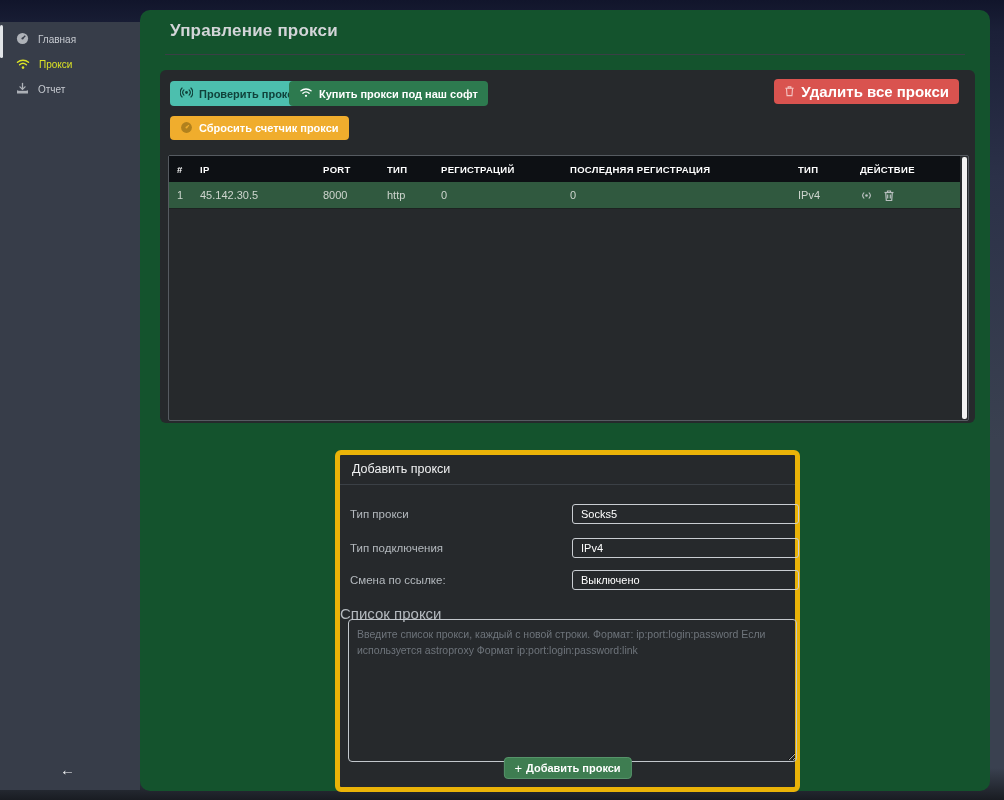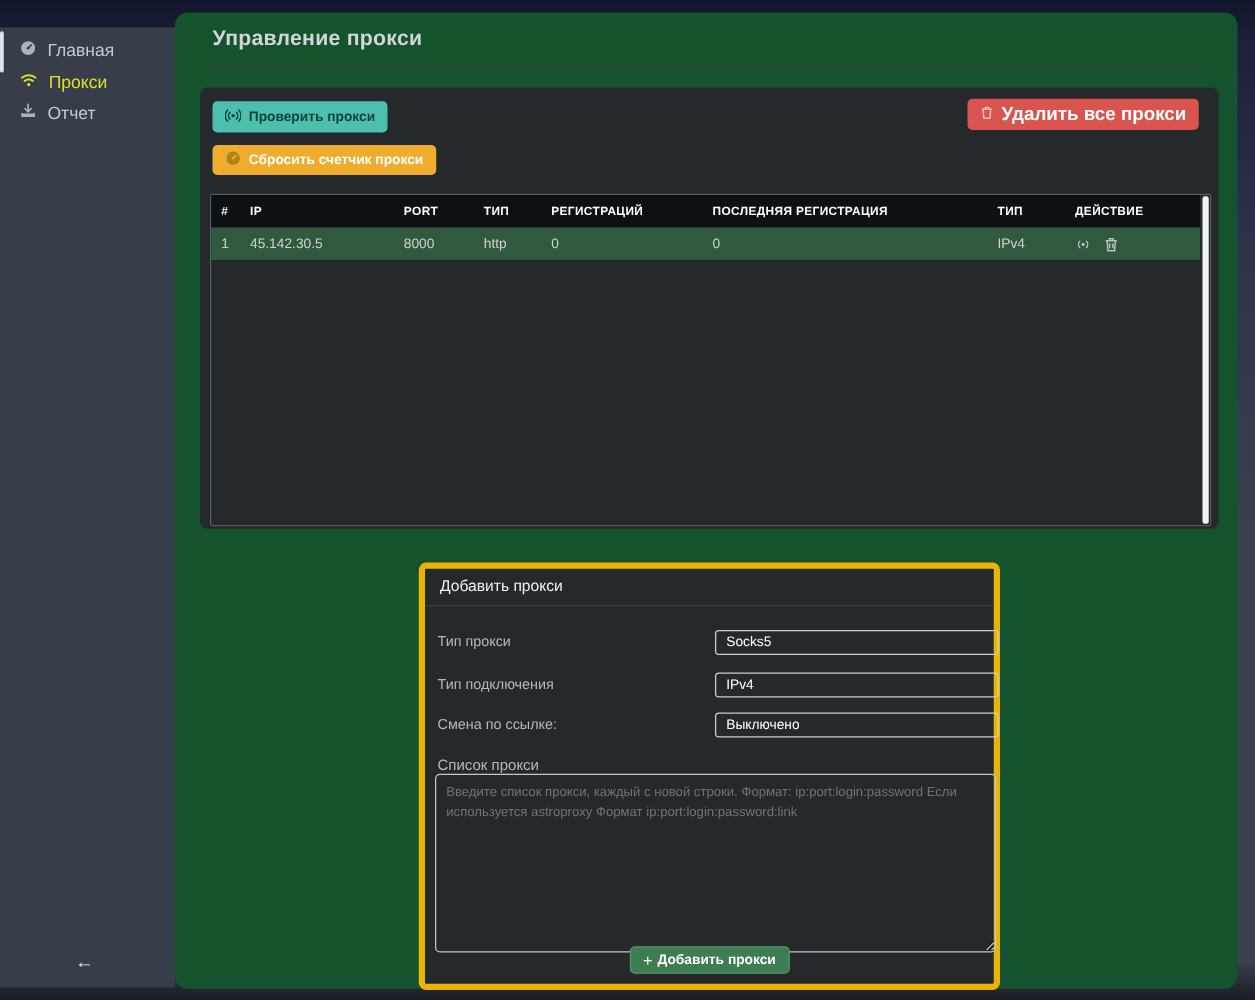--- a/index.html
+++ b/index.html
@@ -4,21 +4,21 @@
 <style>
   * { margin:0; padding:0; box-sizing:border-box; font-family:"Liberation Sans", sans-serif; }
   html,body { width:1004px; height:800px; overflow:hidden; }
   body {
     position:relative;
     background:linear-gradient(180deg,#11152b 0%,#1b2038 4%,#2b3148 22%,#3a4150 55%,#3a4150 96%,#191c22 100%);
   }
   
   .sidebar { position:absolute; left:0; top:22px; width:140px; height:768px; background:#373d49; }
   .edge-sliver { position:absolute; left:0; top:25px; width:3px; height:33px; background:#e2e5e8; border-radius:2px; z-index:5; }
-  .nav-item { display:flex; align-items:center; gap:9px; height:25px; padding-left:16px; color:#c6cad0; font-size:14px; cursor:pointer; }
+  .nav-item { display:flex; align-items:center; gap:9px; height:25px; padding-left:16px; color:#c6cad0; font-size:10px; cursor:pointer; }
   .nav-item:first-child { margin-top:5px; }
   .nav-item.active { color:#dbe226; }
   .nav-item svg { flex:0 0 auto; }
   .collapse-arrow { position:absolute; left:60px; bottom:12px; color:#f0f2f4; font-size:15px; font-weight:bold; cursor:pointer; }
   
   .main-card { position:absolute; left:140px; top:10px; width:850px; height:781px; background:#14532d; border-radius:10px; }
   .page-title { position:absolute; left:30px; top:11px; font-size:17px; color:#d3d5d8; letter-spacing:.2px; }
   .title-divider { position:absolute; left:25px; top:44px; width:800px; height:1px; background:#3a3f45; }
   
   .panel { position:absolute; left:20px; top:60px; width:815px; height:353px; background:#26292c; border-radius:6px; }
@@ -37,21 +37,21 @@
   .action-icon { color:#b9c0c0; cursor:pointer; display:inline-flex; }
   .v-scrollbar { position:absolute; right:1px; top:1px; width:5px; height:calc(100% - 2px); background:#f2f2f2; border-radius:2px; cursor:grab; }
   
   .form-card { position:absolute; left:195px; top:440px; width:465px; height:342px; background:#26292c; border:5px solid #eab308; border-radius:6px; }
   .form-header { height:30px; line-height:29px; padding-left:12px; border-bottom:1px solid #3b4046; color:#f0f1f2; font-size:12.5px; }
   .f-label { position:absolute; left:10px; color:#b4b9be; font-size:11.5px; }
   .f-select { position:absolute; left:232px; width:227px; height:20px; border:1px solid #c9cdd2; border-radius:3px; background:transparent; color:#fff; font-size:11px; line-height:18px; padding-left:8px; cursor:pointer; }
   .row1 .f-label{top:53px;}  .row1 .f-select{top:49px;}
   .row2 .f-label{top:87px;}  .row2 .f-select{top:83px;}
   .row3 .f-label{top:119px;text-align:center;} .row3 .f-select{top:115px;}
-  .list-label { position:absolute; left:10px; top:150px; color:#b4b9be; font-size:12px; }
+  .list-label { position:absolute; left:0; top:150px; color:#b4b9be; font-size:15px; }
   .proxy-textarea { position:absolute; left:8px; top:164px; width:449px; height:143px; background:transparent; border:1px solid #c2c7cc; border-radius:4px; color:#dfe2e5; font-size:10.5px; padding:6px 8px; resize:both; line-height:1.55; }
   .proxy-textarea::placeholder { color:#6e747b; }
   .btn-submit { position:absolute; left:50%; transform:translateX(-50%); bottom:8px; height:22px; background:#3e7d51; color:#fff; border:1px solid #56946a; font-size:11px; font-weight:bold; }
   .plus-glyph { font-size:13px; font-weight:normal; margin-right:-2px; }
 </style>
 </head>
 <body>
 
 <div class="edge-sliver"></div>
 
@@ -98,20 +98,30 @@
       <span>
         <svg width="13" height="13" viewBox="0 0 14 14" fill="none" stroke="#10423b" stroke-width="1.3" stroke-linecap="round">
             <circle cx="7" cy="7" r="1.5" fill="#10423b" stroke="none"></circle>
             <path d="M4.2 9.8a4 4 0 0 1 0-5.6"></path>
             <path d="M9.8 4.2a4 4 0 0 1 0 5.6"></path>
             <path d="M2.2 11.8a6.8 6.8 0 0 1 0-9.6"></path>
             <path d="M11.8 2.2a6.8 6.8 0 0 1 0 9.6"></path>
           </svg>
       </span>
       <span>Проверить прокси</span>
+    </button>
+    <button class="btn btn-buy">
+      <span>
+        <svg width="14" height="11" viewBox="0 0 14 12" fill="none" stroke="#fff" stroke-width="1.5" stroke-linecap="round">
+            <path d="M1.5 4.2a8.5 8.5 0 0 1 11 0"></path>
+            <path d="M3.6 6.8a5.2 5.2 0 0 1 6.8 0"></path>
+            <circle cx="7" cy="9.6" r="1.2" fill="#fff" stroke="none"></circle>
+          </svg>
+      </span>
+      <span>Купить прокси под наш софт</span>
     </button>
     <button class="btn btn-delete">
       <span>
         <svg width="11" height="12" viewBox="0 0 12 13" fill="none" stroke="#f3c3c1" stroke-width="1.2">
             <path d="M1.5 3.5h9"></path>
             <path d="M4.5 3.5V2h3v1.5"></path>
             <path d="M2.7 3.5l.6 8h5.4l.6-8"></path>
           </svg>
       </span>
       <span>Удалить все прокси</span>

